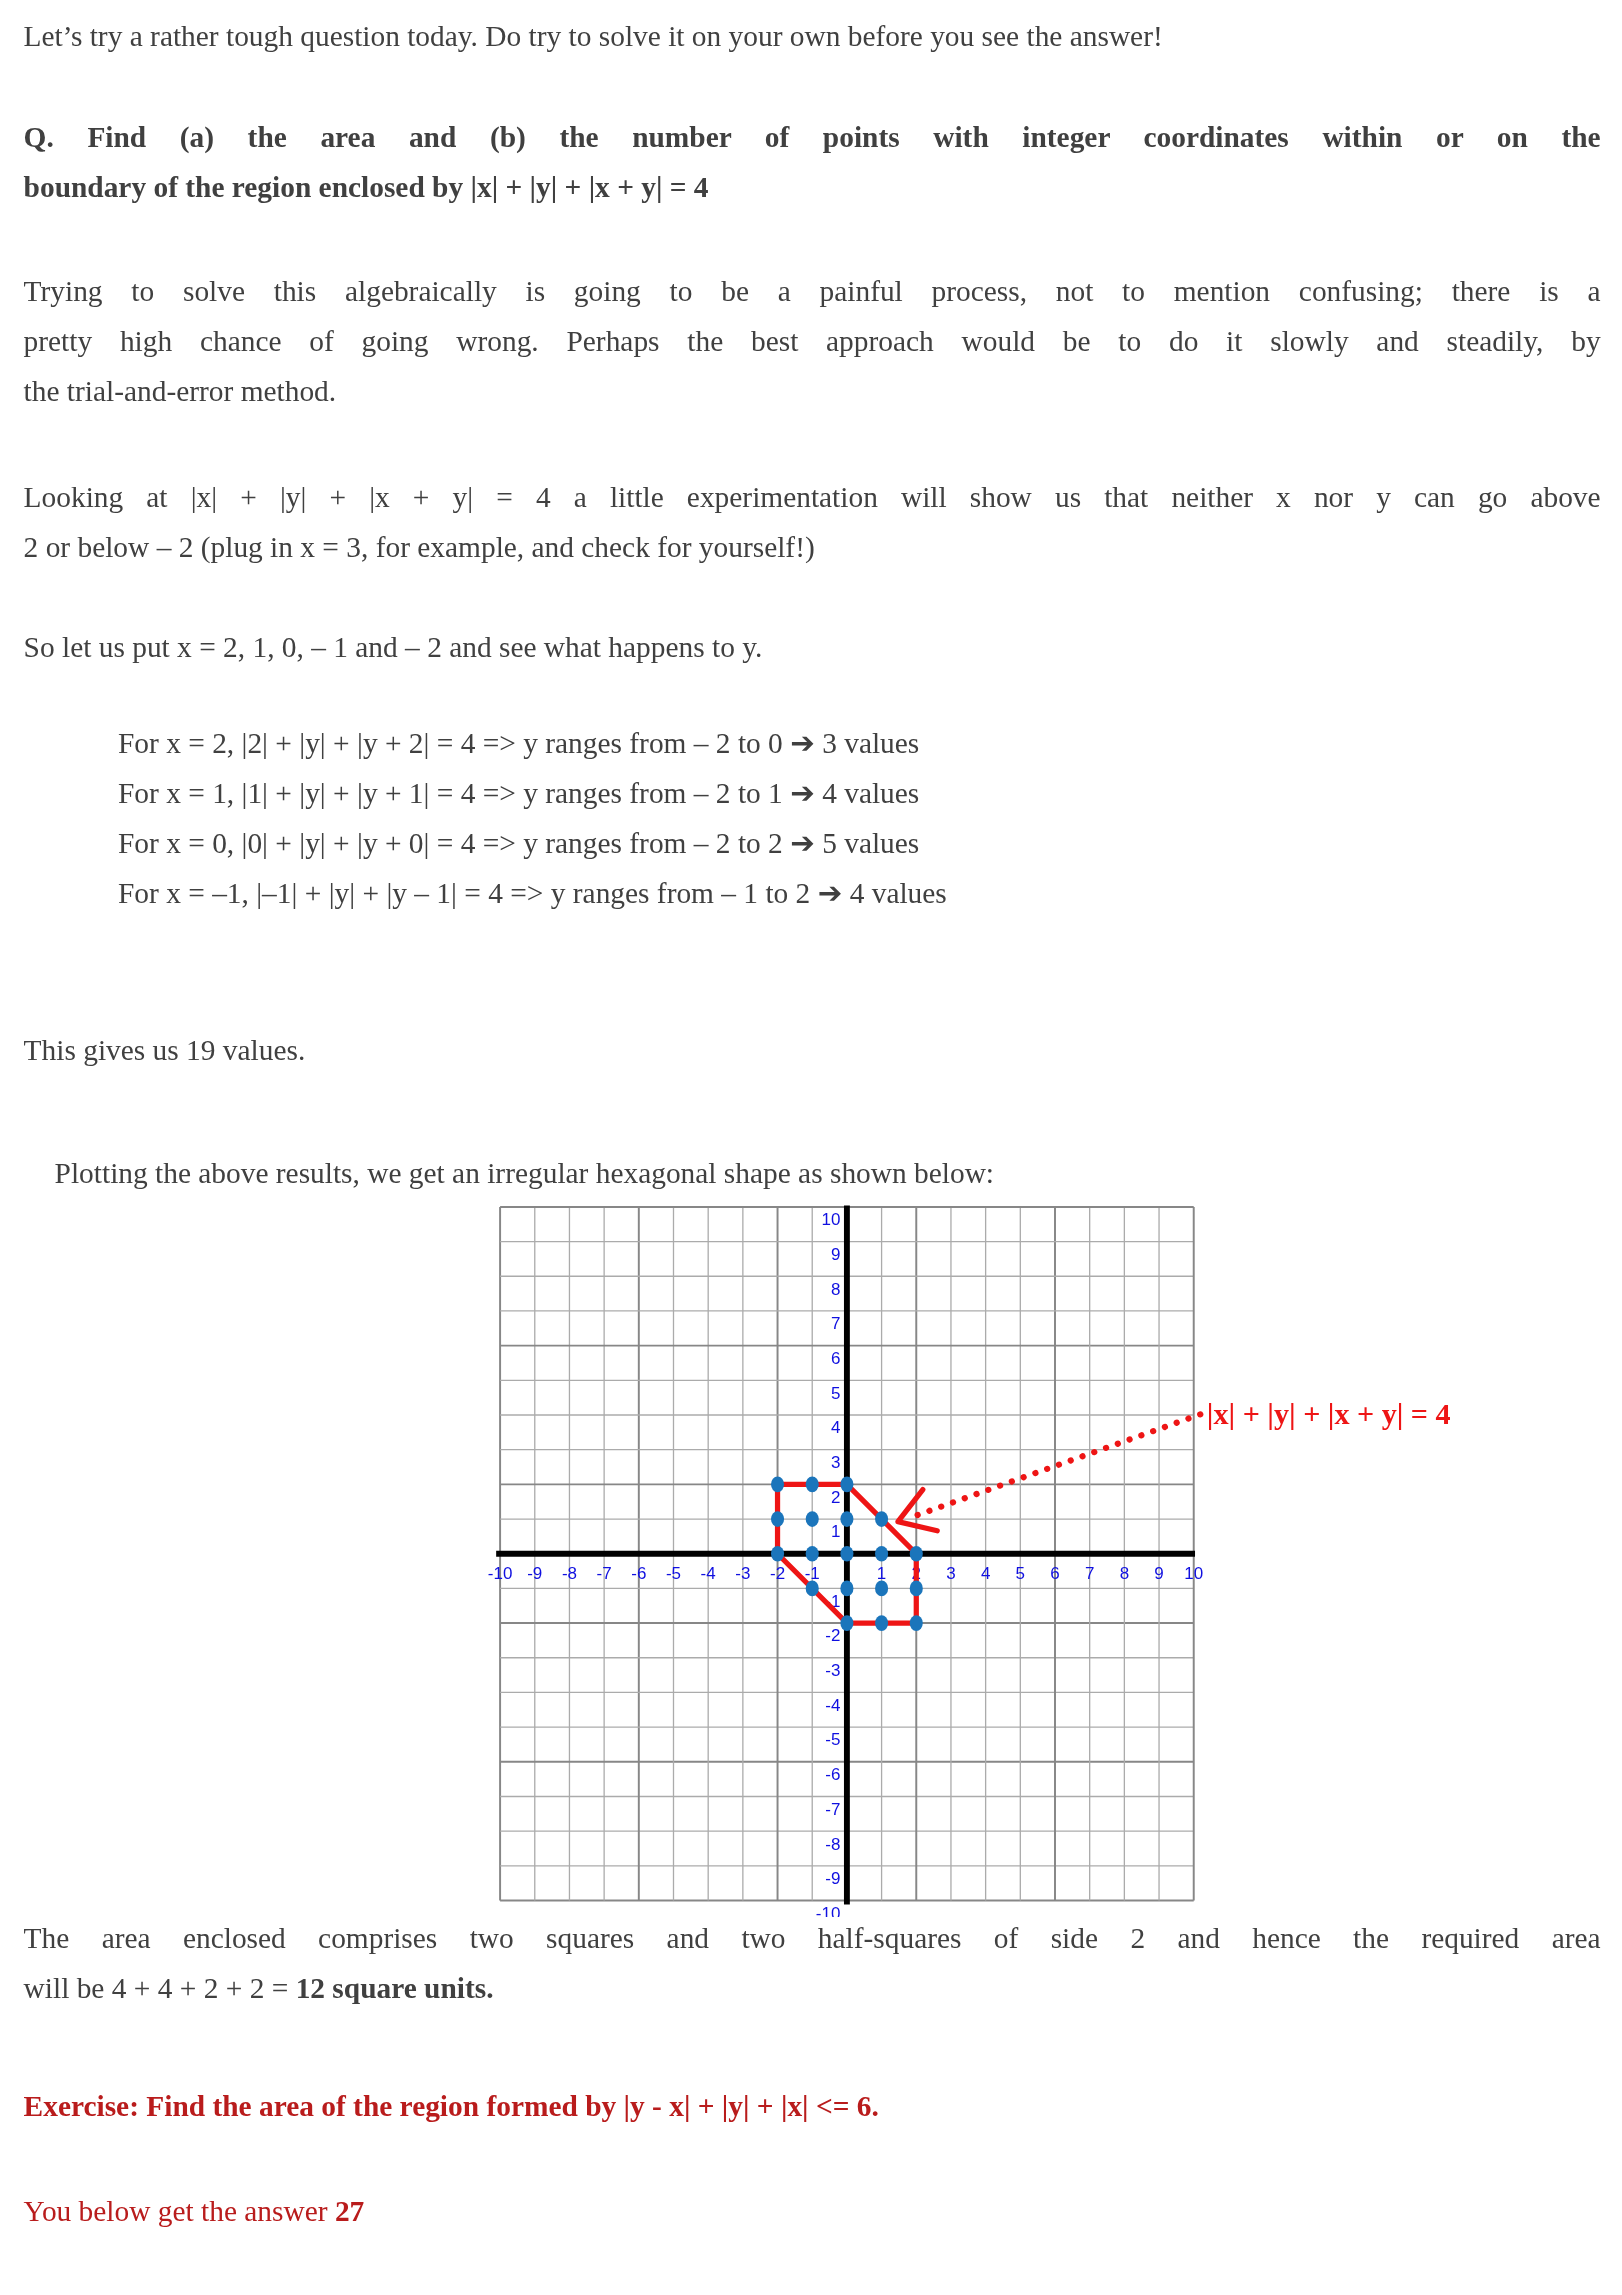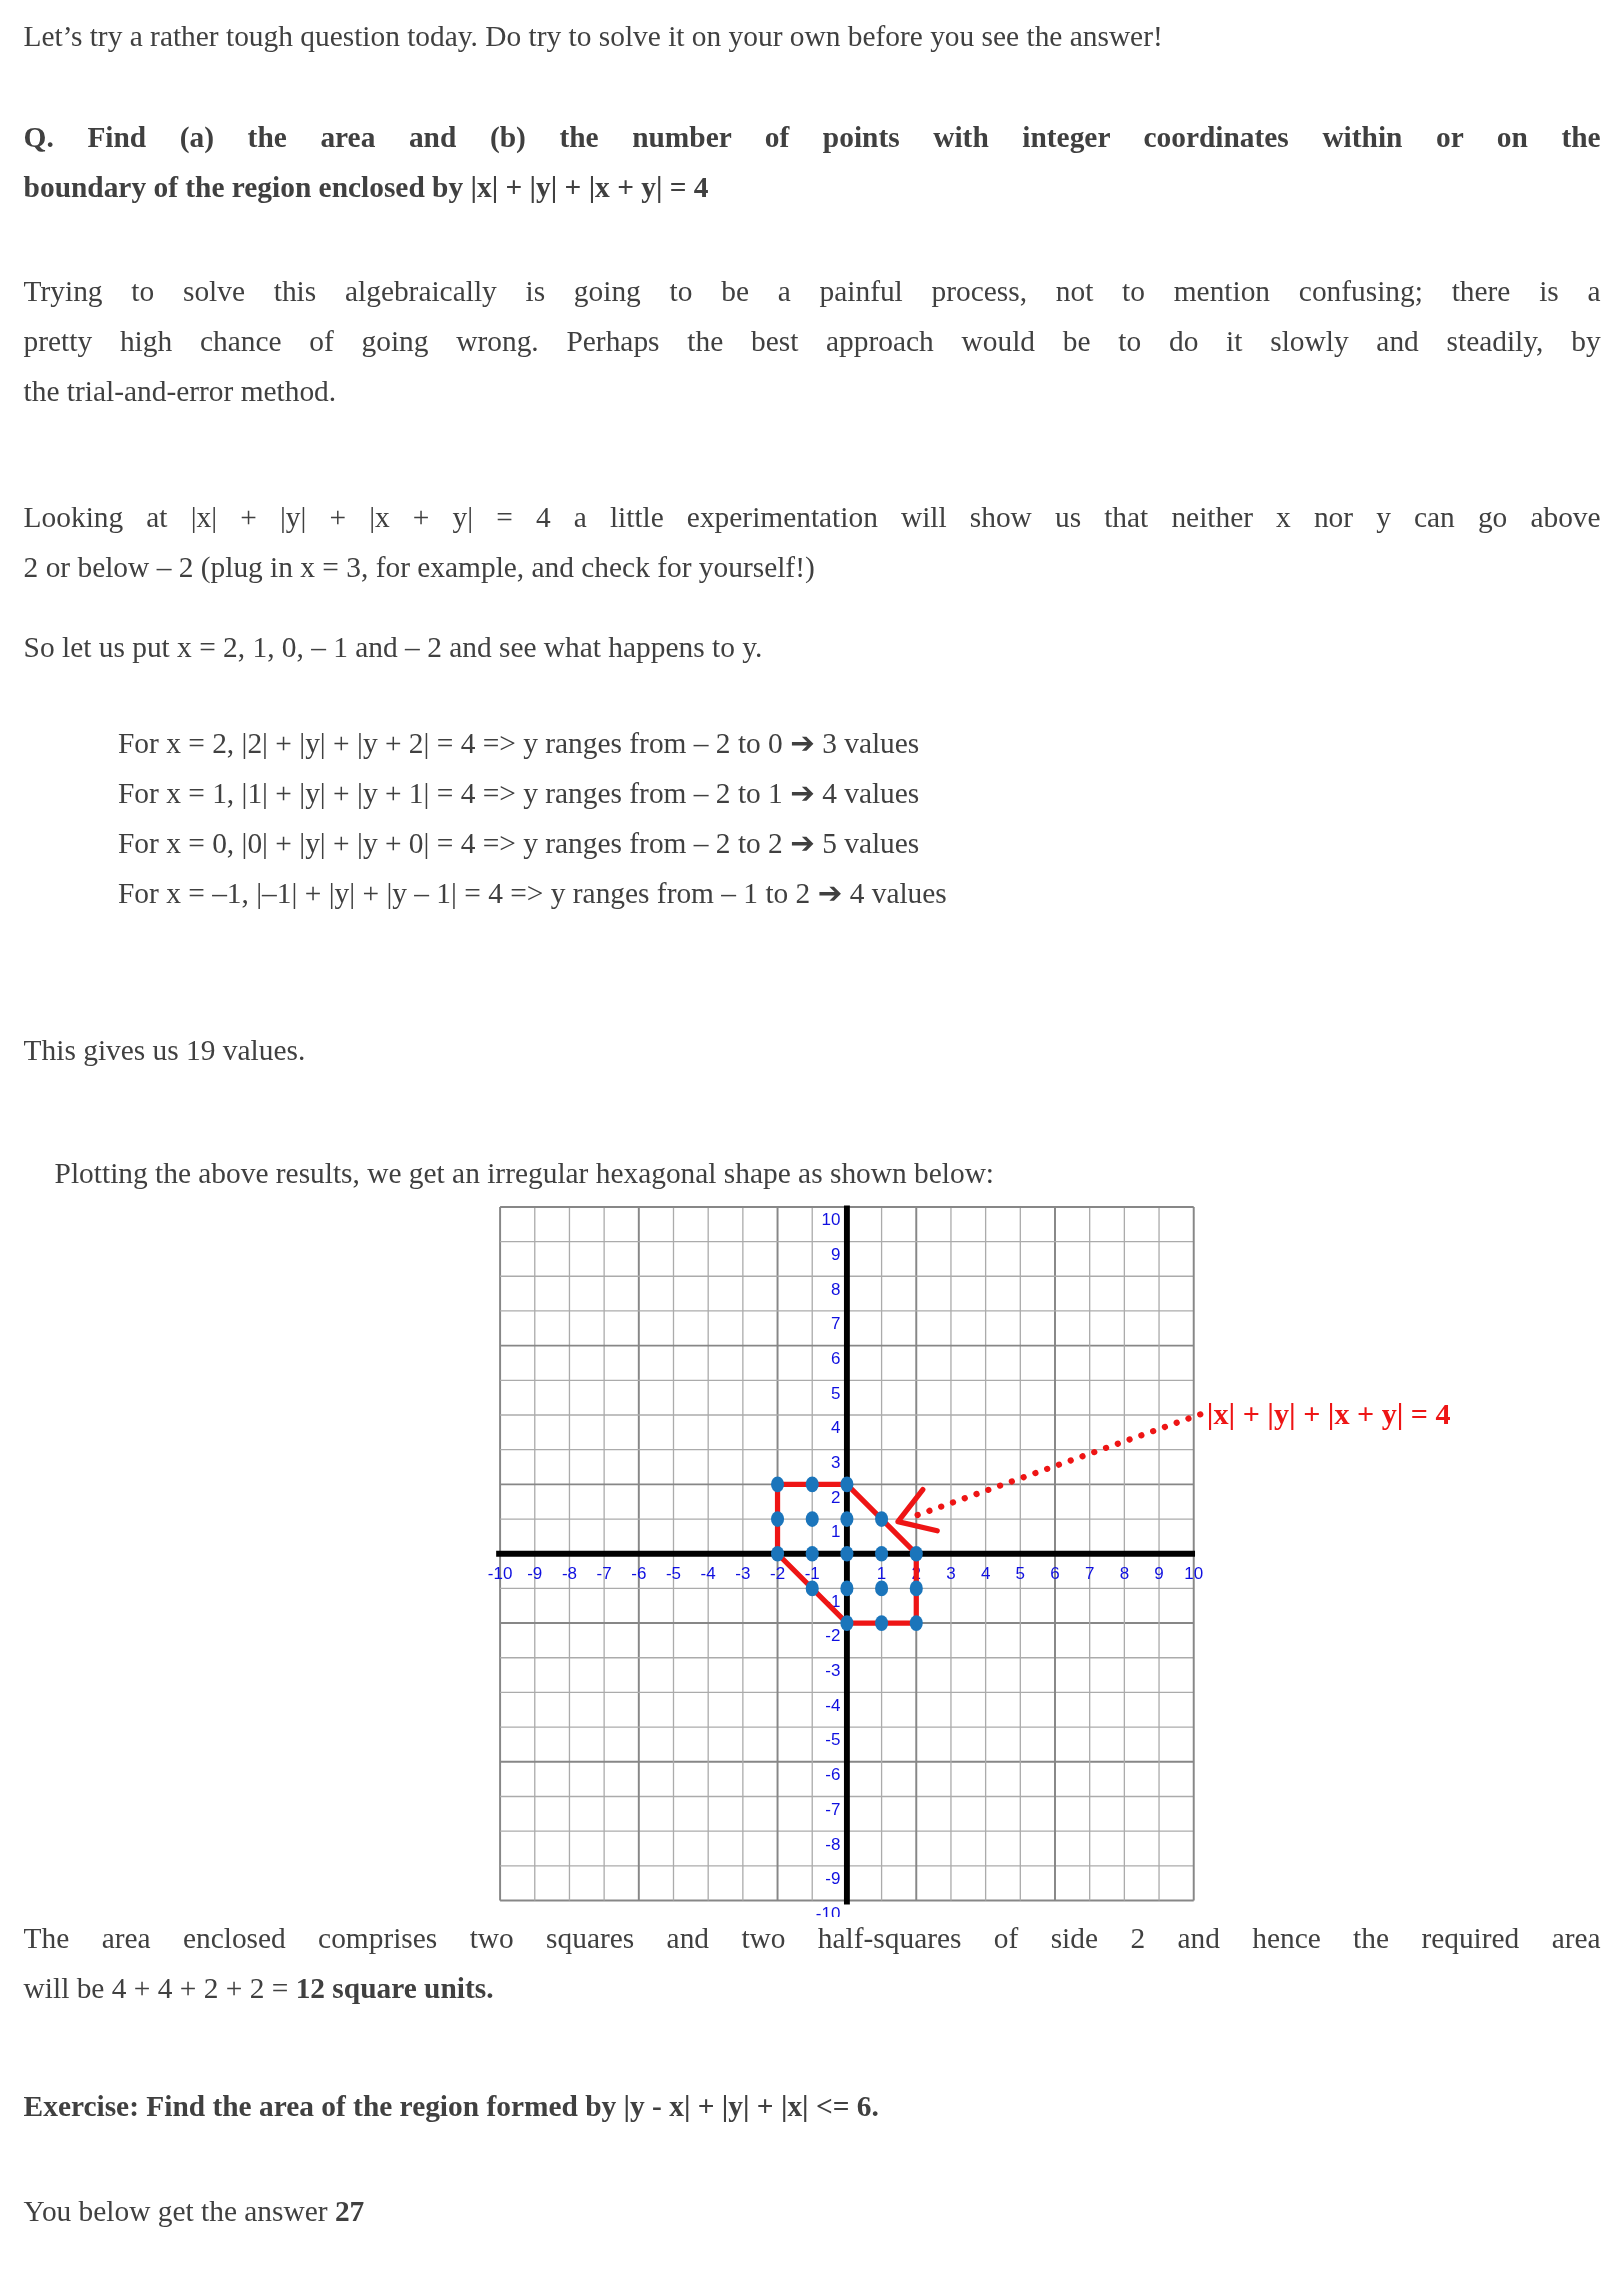--- a/index.html
+++ b/index.html
@@ -7,27 +7,27 @@
     width:1623px;height:2295px;background:#ffffff;position:relative;
     font-family:"Liberation Serif","DejaVu Serif",serif;
   }
   .para{
     position:absolute;left:23.6px;width:1577px;
     font-size:29.4px;line-height:50px;color:#404040;
   }
   .para .tline{width:100%;}
   .tline.just{text-align:justify;text-align-last:justify;}
   .bold{font-weight:bold;}
-  .brown{color:#404040;}
+  .brown{color:#b91c1c;}
   span.b{font-weight:bold;}
   span.arrow{font-family:"DejaVu Sans",sans-serif;font-weight:bold;}
   #p-intro{top:10.5px;}
   #p-question{top:112px;}
   #p-trying{top:266px;}
-  #p-looking{top:492px;}
+  #p-looking{top:472px;}
   #p-solet{top:622px;}
   #p-list{top:718px;left:118px;width:1483px;line-height:50px;}
   #p-thisgives{top:1025px;}
   #p-plotting{top:1148px;margin-left:31px;}
   #fig-graph{position:absolute;left:487px;top:1197px;width:1047px;height:720px;margin:0;}
   #p-area{top:1913px;}
   #p-exercise{top:2081px;}
   #p-answer{top:2186px;}
 </style>
 </head>

